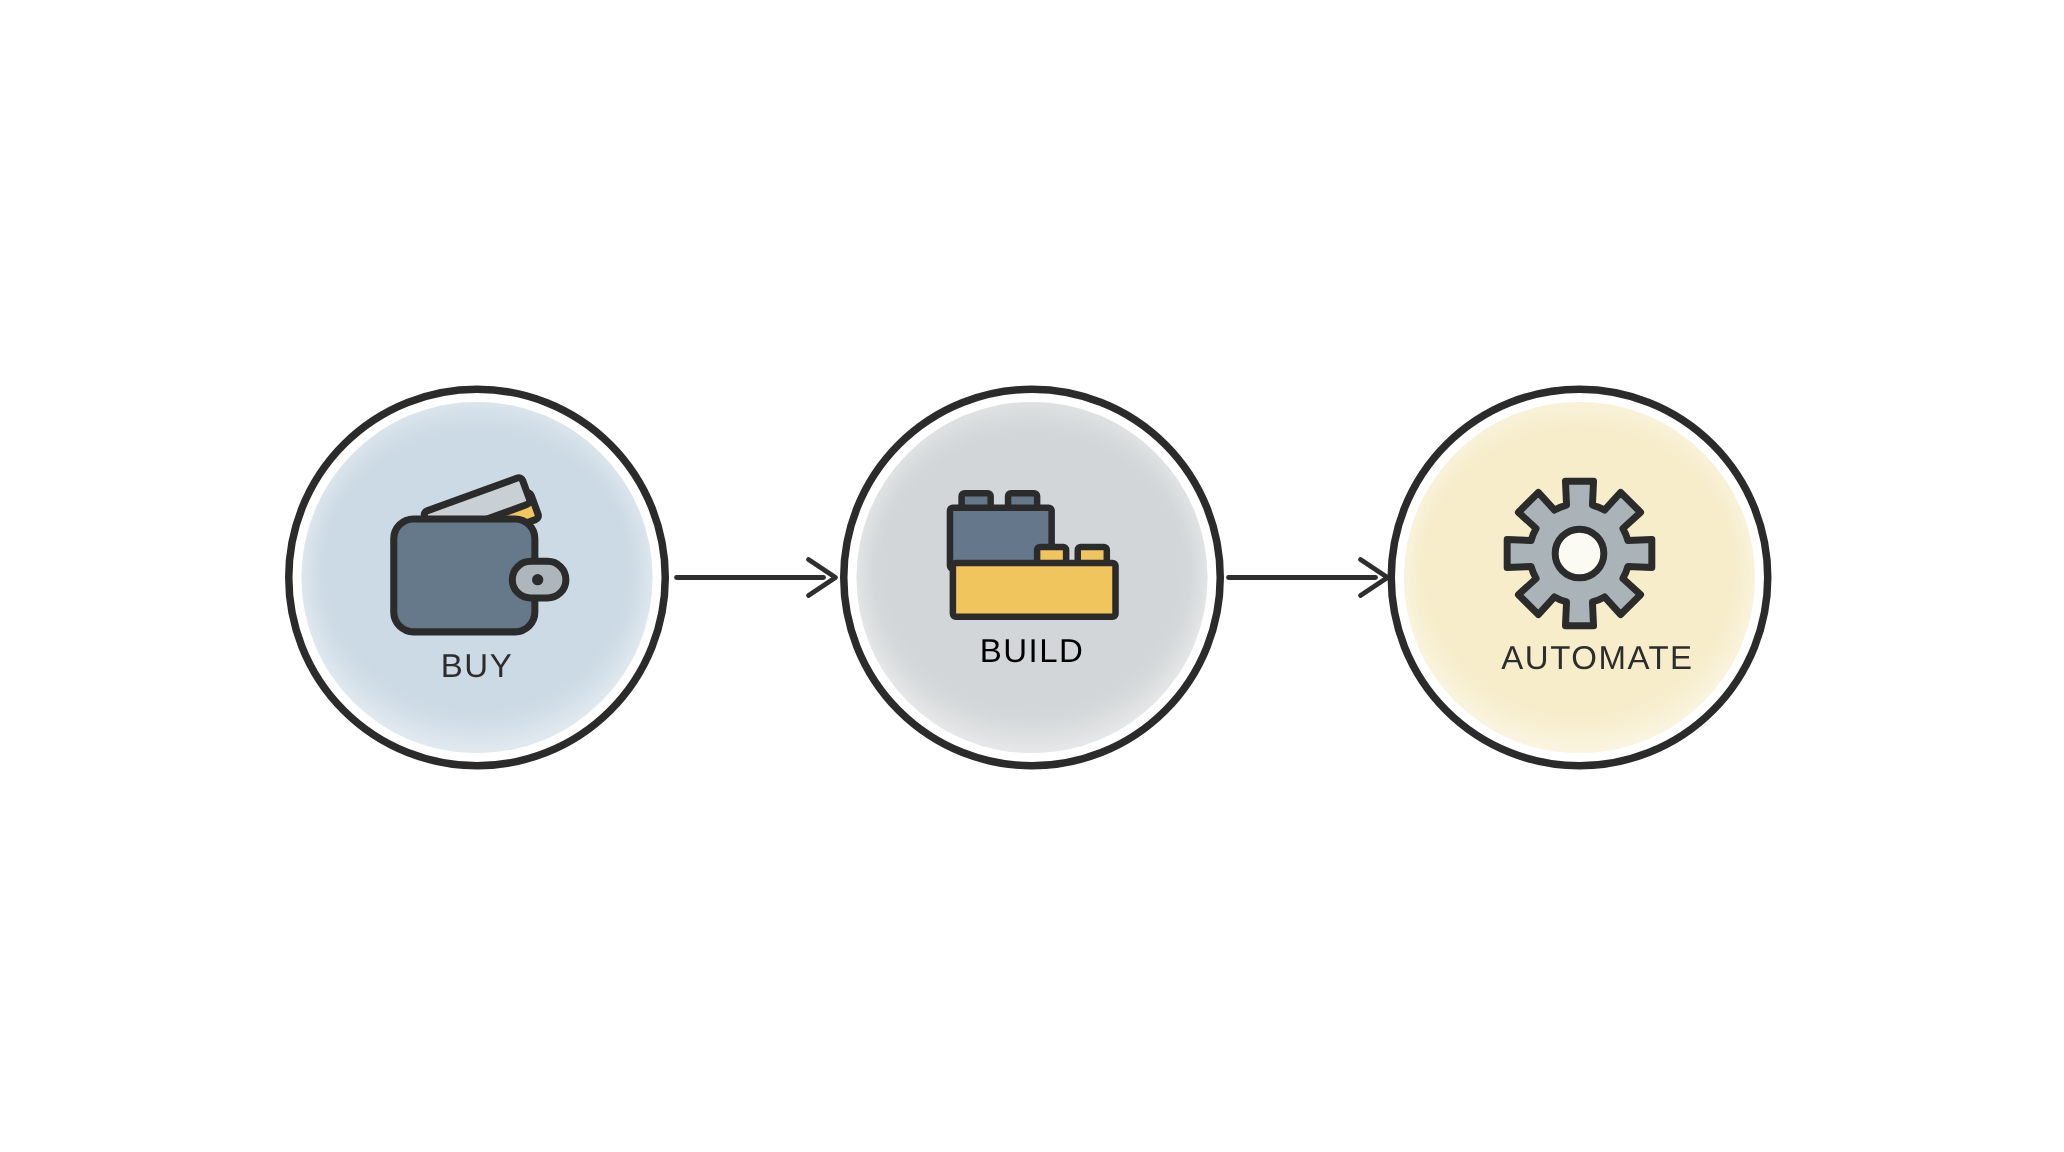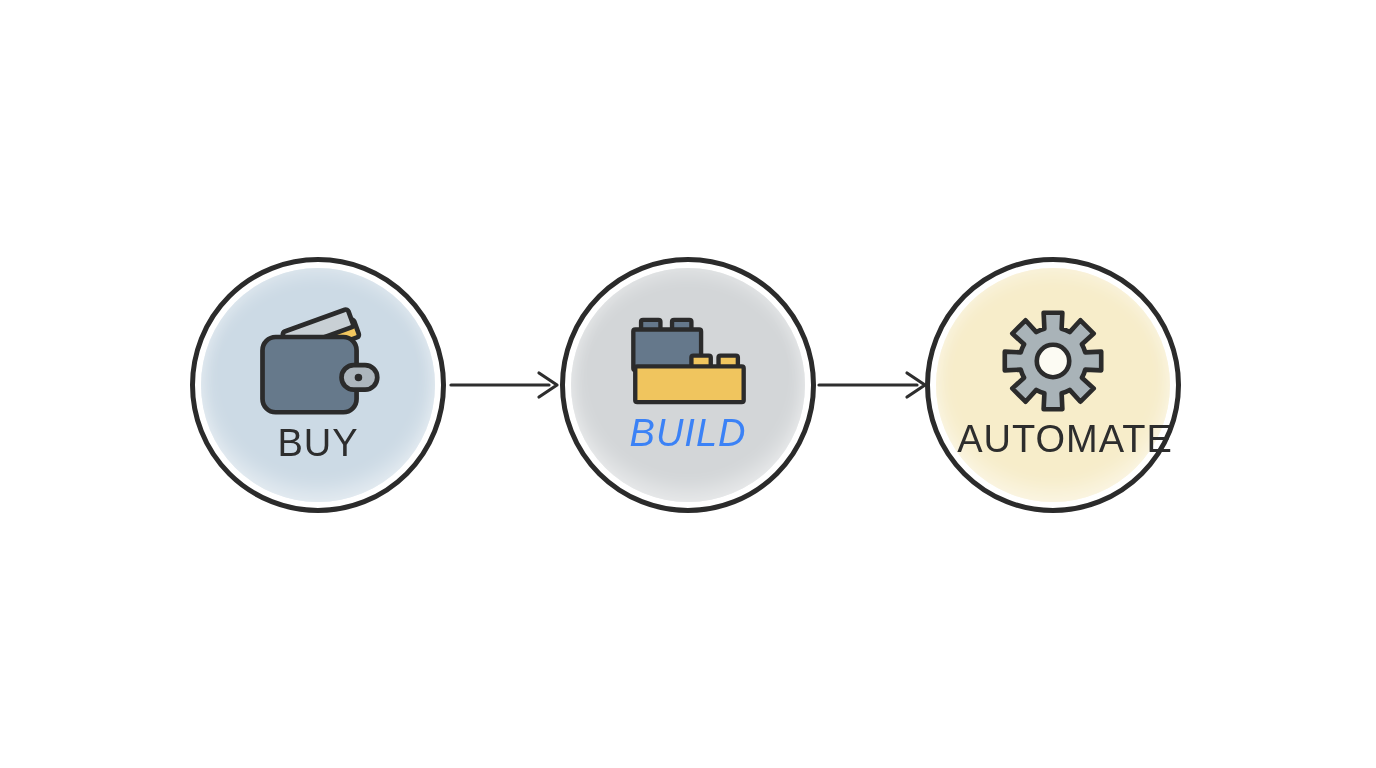--- a/index.html
+++ b/index.html
@@ -18,21 +18,21 @@
   .node-fill{
     position:absolute;inset:11px;border-radius:50%;
     box-shadow: inset 0 -12px 20px rgba(255,255,255,0.45),
                 inset 0 8px 16px rgba(255,255,255,0.30);
   }
   .node-content{
     position:absolute;inset:0;display:flex;flex-direction:column;
     align-items:center;justify-content:center;gap:7px;
   }
   .node-label{
-    font-size:38px;letter-spacing:1px;color:#2d2d2d;
+    font-size:22px;letter-spacing:1px;color:#2d2d2d;
     line-height:1.1;user-select:none;
   }
   .connector{position:absolute;top:368px;width:114px;height:34px;}
   .icon-svg{display:block;}
 </style>
 </head>
 <body>
 
 <div class="canvas">
 
@@ -69,21 +69,21 @@
       <svg class="icon-svg" width="119" height="91" viewBox="0 0 122 94">
         <g fill="none" stroke-width="4.5" stroke-linejoin="round" stroke="#2b2b2b">
           <rect x="12" y="5" width="20" height="13" rx="2" fill="#65788b"></rect>
           <rect x="44" y="5" width="20" height="13" rx="2" fill="#65788b"></rect>
           <rect x="4" y="15" width="70" height="42" rx="2" fill="#65788b"></rect>
           <rect x="64" y="42" width="20" height="13" rx="2" fill="#f0c55e"></rect>
           <rect x="92" y="42" width="20" height="13" rx="2" fill="#f0c55e"></rect>
           <rect x="6" y="53" width="112" height="37" rx="2" fill="#f0c55e"></rect>
         </g>
       </svg>
-      <div class="node-label" style="color: #3b82f6; font-style: italic;">BUILD</div>
+      <div class="node-label" style="color: #000000;">BUILD</div>
     </div>
   </div>
 
   <div class="connector" style="left:817px">
     <svg class="icon-svg" width="114" height="34" viewBox="0 0 114 34">
       <g fill="none" stroke-width="3.2" stroke-linecap="round" stroke-linejoin="round" stroke="#2e2e2e">
         <line x1="2" y1="17" x2="100" y2="17"></line>
         <polyline points="90,5 108,17 90,29"></polyline>
       </g>
     </svg>

